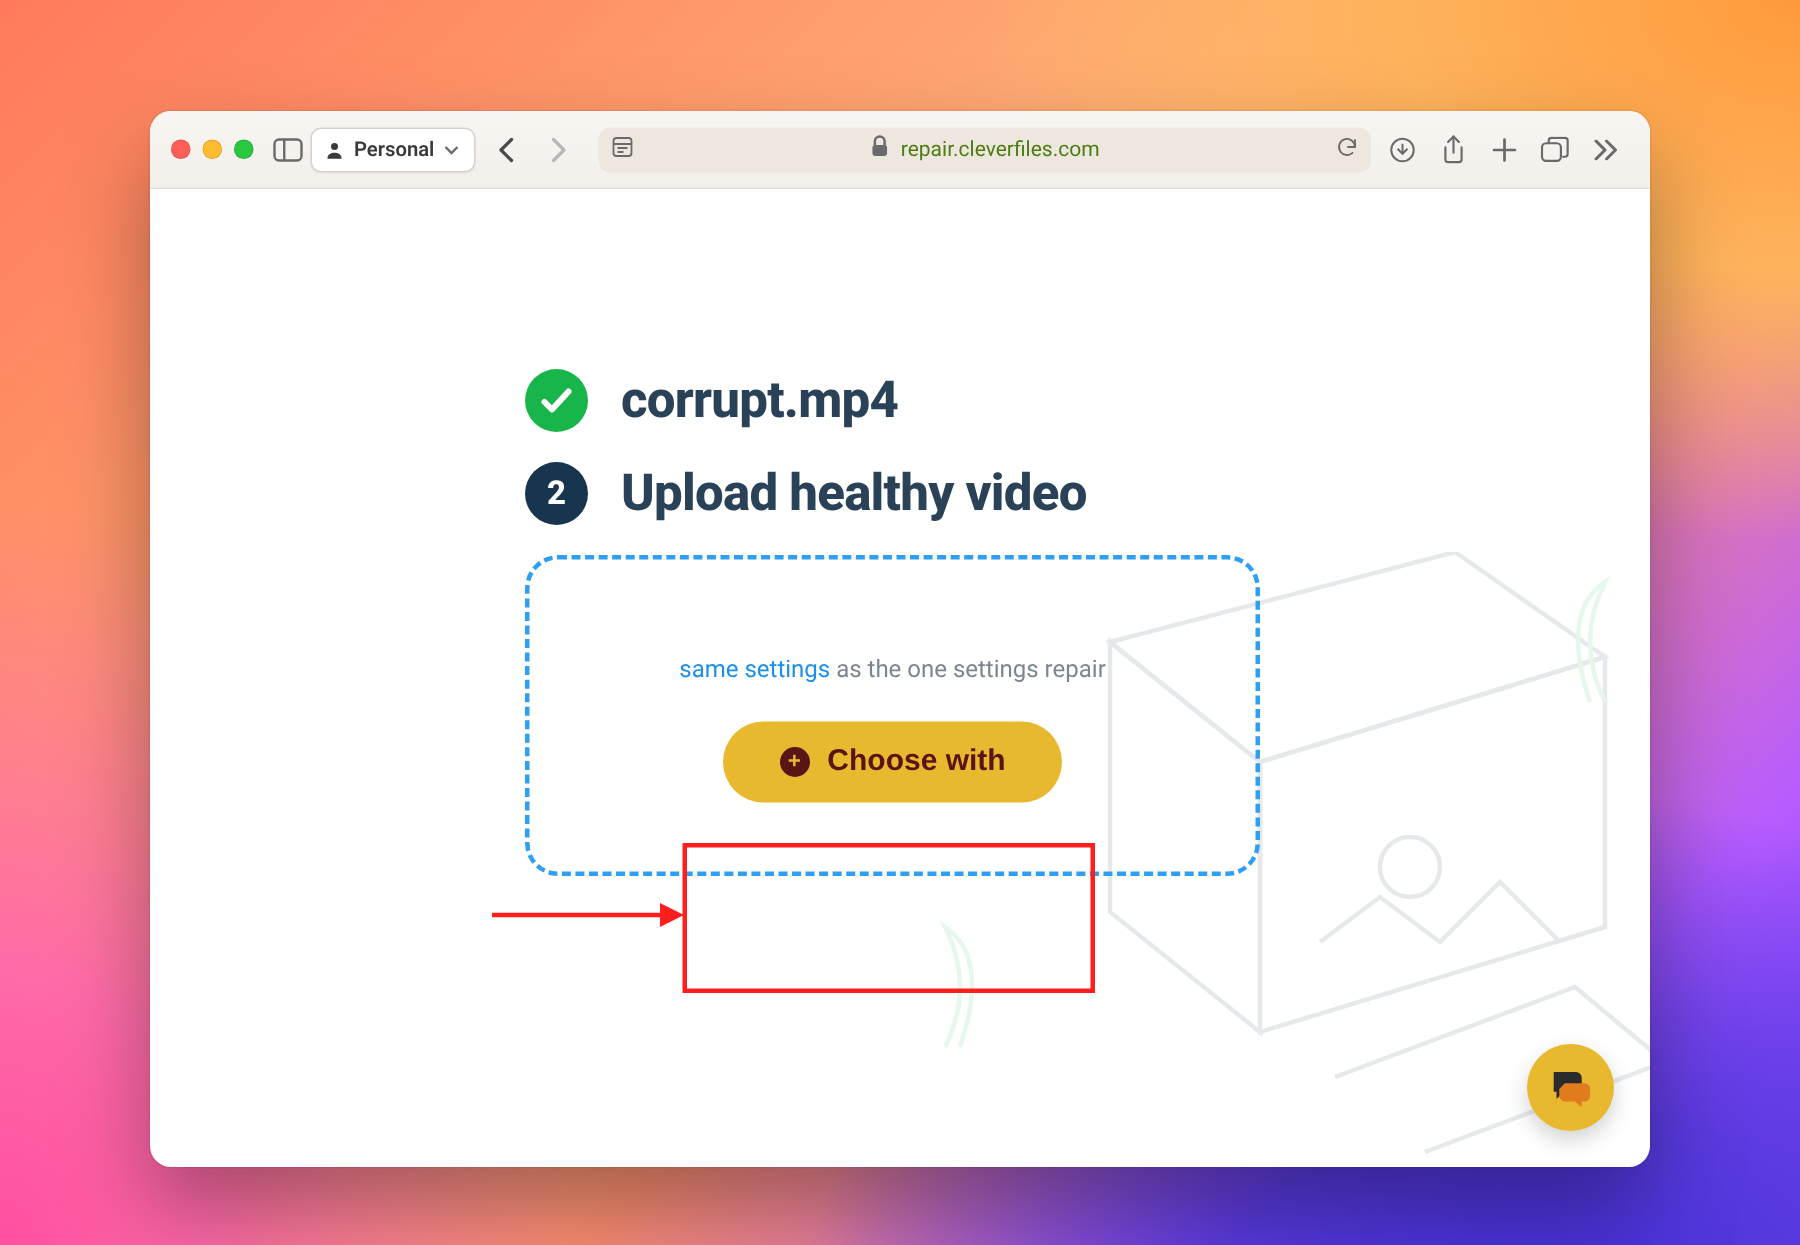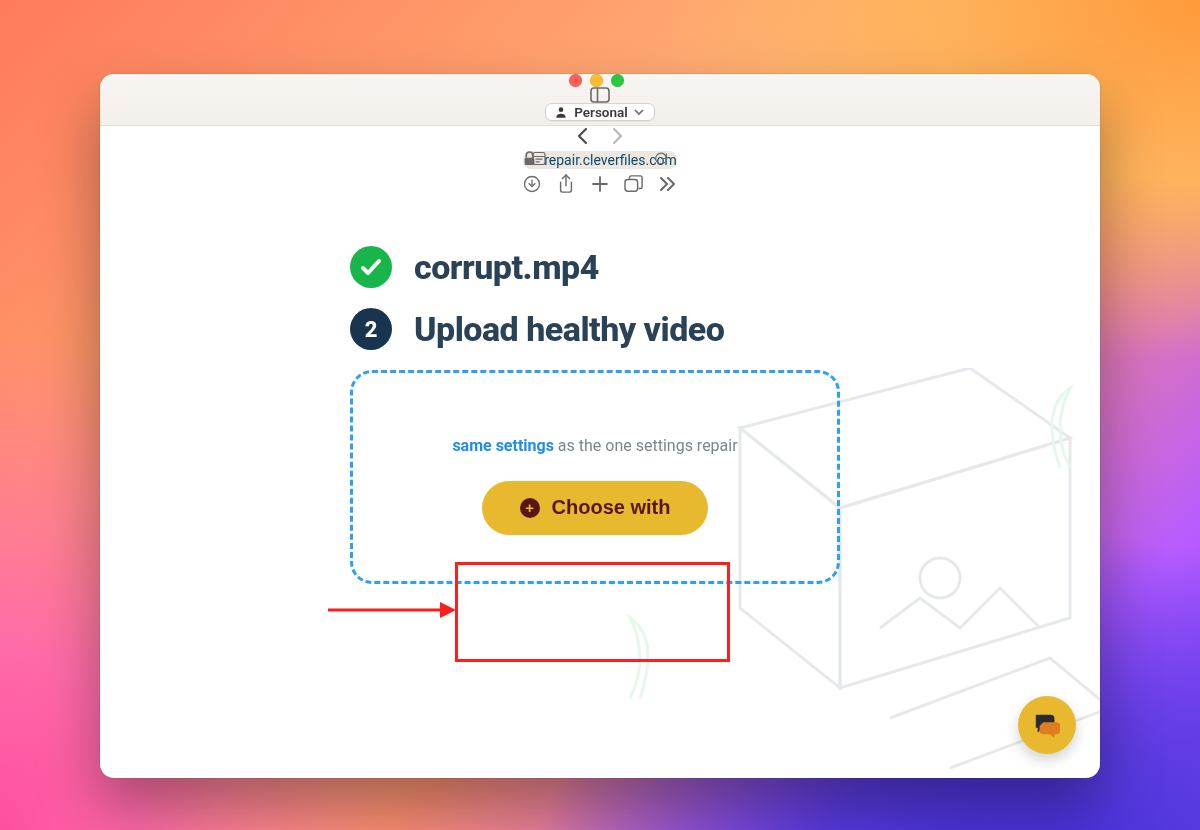--- a/index.html
+++ b/index.html
@@ -27,21 +27,20 @@
     overflow: hidden;
     display: flex; flex-direction: column;
   }
 
   .titlebar {
     height: 52px;
     background: linear-gradient(#f8f5f2, #f3efeb);
     border-bottom: 1px solid #e3ddd6;
     display: flex; align-items: center;
     padding: 0 14px;
-    flex-direction: column;
   }
   .traffic { display: flex; gap: 8px; margin-right: 8px; }
   .dot { width: 13px; height: 13px; border-radius: 50%; }
   .dot.red { background: #ff5f57; box-shadow: inset 0 0 0 0.5px rgba(0,0,0,.15); }
   .dot.yellow { background: #febc2e; box-shadow: inset 0 0 0 0.5px rgba(0,0,0,.15); }
   .dot.green { background: #28c840; box-shadow: inset 0 0 0 0.5px rgba(0,0,0,.15); }
 
   .tb-btn {
     height: 30px; min-width: 30px;
     border-radius: 7px;
@@ -64,21 +63,21 @@
   .nav-arrows .tb-btn { color: #9a9a9a; }
   .nav-arrows .tb-btn.back { color: #4a4a4a; }
 
   .addr {
     flex: 1;
     height: 30px;
     background: #eee7df;
     border-radius: 8px;
     display: flex; align-items: center; justify-content: center;
     gap: 8px;
-    font-size: 14px; color: #0c4a6e;
+    font-size: 14px; color: #4d7c0f;
     margin: 0 6px;
     position: relative;
   }
   .addr .left-icn, .addr .right-icn {
     position: absolute; top: 50%; transform: translateY(-50%);
     color: #6a6a6a;
   }
   .addr .left-icn { left: 8px; }
   .addr .right-icn { right: 8px; }
 
@@ -122,21 +121,21 @@
     border: 3px dashed #2f9ff4;
     border-radius: 22px;
     padding: 36px 30px 46px 30px;
     text-align: center;
     position: relative;
   }
   .dz-text {
     font-size: 16px; color: #7b8690; line-height: 1.55;
     max-width: 380px; margin: 0 auto 22px auto;
   }
-  .dz-text .link { color: #1d8fe8; font-weight: 700; }
+  .dz-text .link { color: #1d8fe8; font-weight: 400; }
 
   .choose-btn {
     display: inline-flex; align-items: center; justify-content: center; gap: 12px;
     background: #e8b92f;
     color: #5b1414;
     font-weight: 800; font-size: 20px;
     height: 54px; padding: 0 38px;
     border-radius: 30px;
     border: none;
     cursor: pointer;

